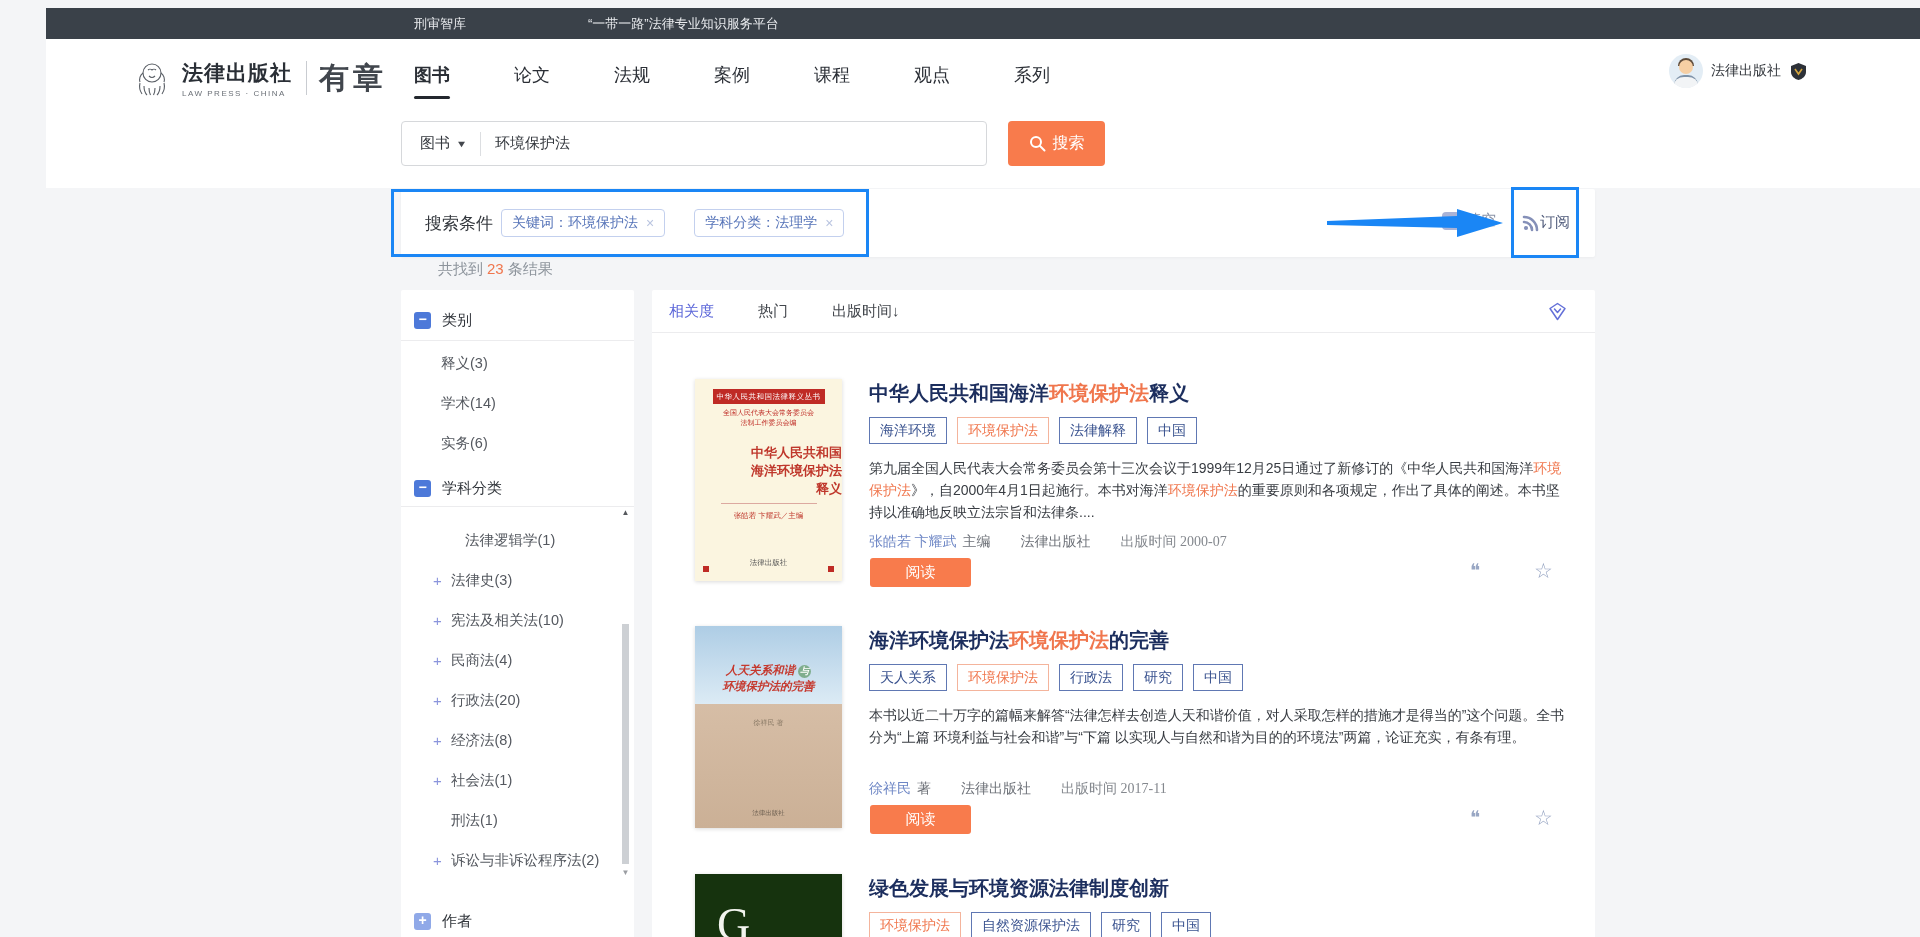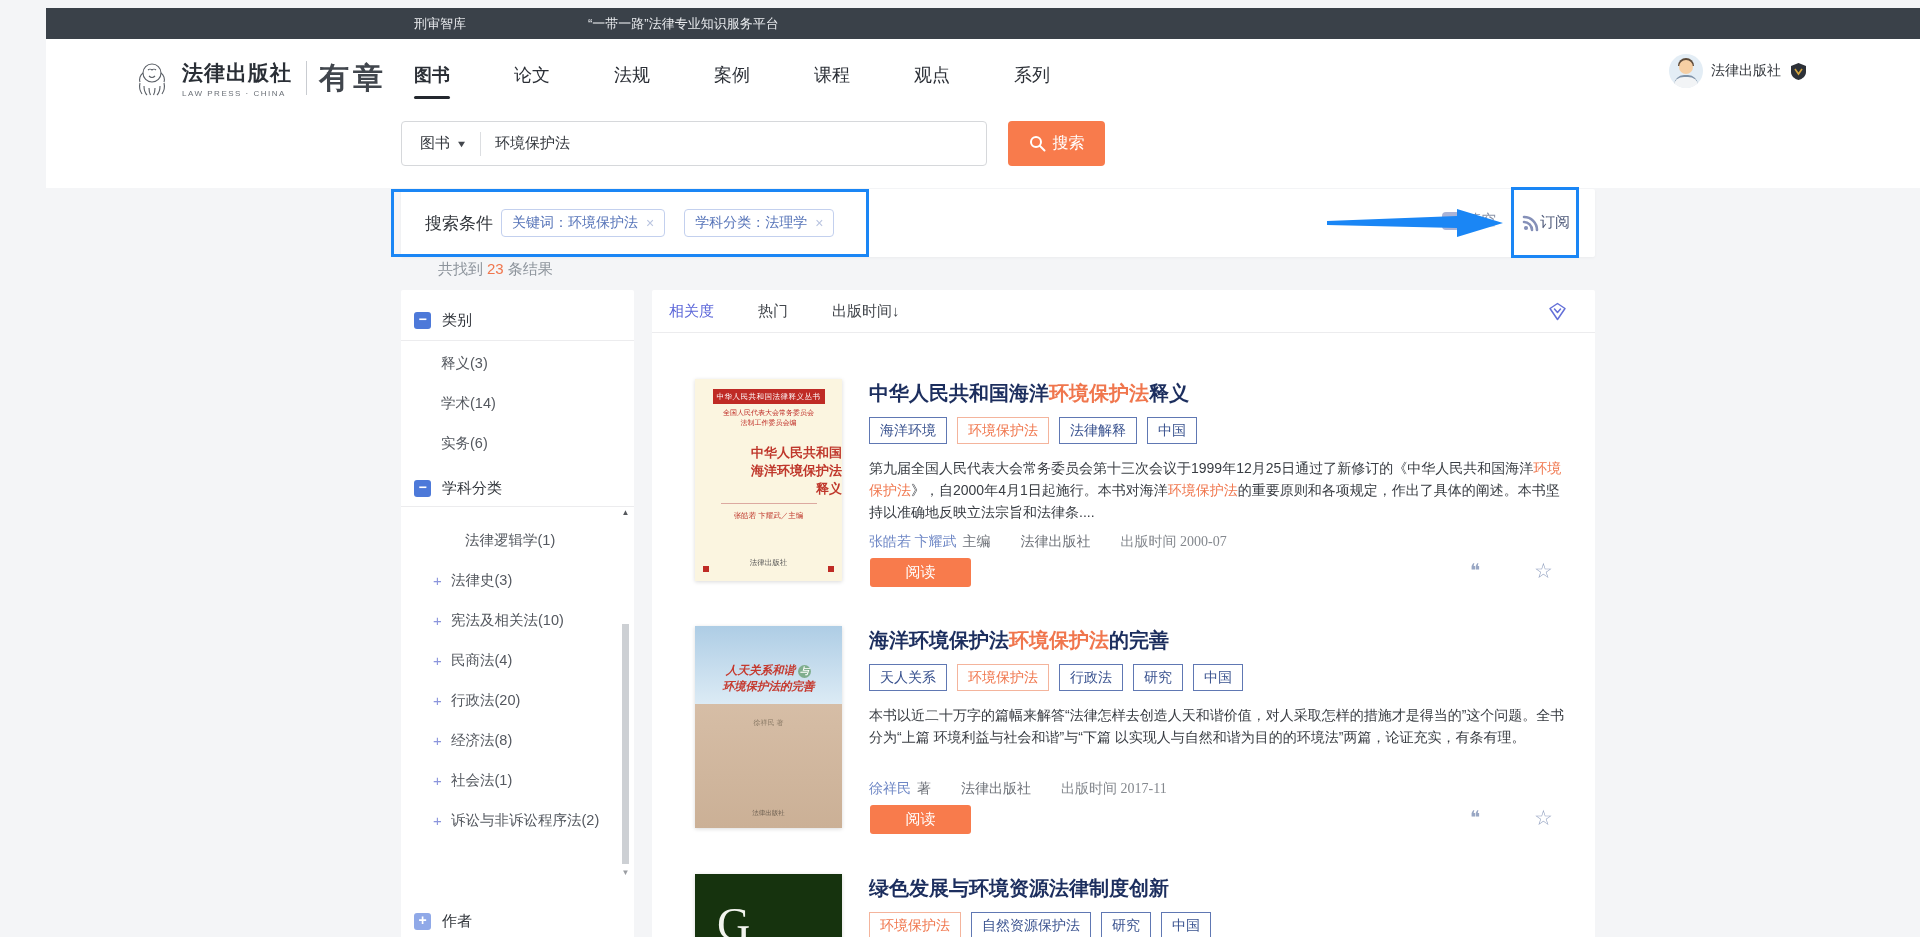--- a/index.html
+++ b/index.html
@@ -37,21 +37,21 @@
   .user { position:absolute; left:1623px; top:14px; height:36px; display:flex; align-items:center; gap:8px; cursor:pointer; }
   .avatar { width:34px; height:34px; border-radius:50%; background:#e3edf5; overflow:hidden; position:relative; }
   .av-head { position:absolute; left:10px; top:6px; width:14px; height:14px; border-radius:50%; background:#f6cfa4; }
   .av-hair { position:absolute; left:9px; top:4px; width:16px; height:8px; border-radius:8px 8px 0 0; background:#5d4a39; }
   .av-body { position:absolute; left:5px; top:21px; width:24px; height:14px; border-radius:10px 10px 0 0; background:#f2f4f6; border-top:2px solid #7e92a8; }
   .user-name { font-size:14px; color:#33373d; }
 
   
   .band { position:absolute; left:355px; top:181px; width:1194px; height:68px; background:#fff; border-radius:2px; box-shadow:0 1px 3px rgba(0,0,0,.04); }
   .band-label { position:absolute; left:24px; top:23px; font-size:17px; color:#33373d; }
-  .band-tags { position:absolute; left:100px; top:20px; display:flex; gap:19px; }
+  .band-tags { position:absolute; left:100px; top:20px; display:flex; gap:29px; }
   .ftag { height:28px; border:1px solid #c3d0ee; border-radius:4px; display:flex; align-items:center; padding:0 10px; gap:8px; cursor:pointer; background:#fff; }
   .ftag-txt { font-size:14px; color:#5573b8; }
   .ftag-x { font-size:14px; color:#b9c4e0; cursor:pointer; }
   .clear-btn { position:absolute; left:1396px; top:203px; display:flex; align-items:center; gap:6px; cursor:pointer; z-index:5; }
   .clear-ic { width:18px; height:18px; border-radius:4px; background:#a9b3d6; position:relative; }
   .clear-ic::after { content:""; position:absolute; left:4px; top:8px; width:10px; height:3px; background:#fff; border-radius:2px; transform:rotate(-20deg); }
   .clear-txt { font-size:15px; color:#8a93a8; }
   .sub-btn { position:absolute; left:1476px; top:205px; display:flex; align-items:center; cursor:pointer; z-index:5; }
   .sub-txt { font-size:15px; color:#4d5878; }
 
@@ -287,20 +287,24 @@
           </div>
           <div class="tree-row">
             <span class="plus">+</span>
             <span>经济法(8)</span>
           </div>
           <div class="tree-row">
             <span class="plus">+</span>
             <span>社会法(1)</span>
           </div>
           <div class="tree-row">
+            <span class="noplus"></span>
+            <span>刑法(1)</span>
+          </div>
+          <div class="tree-row">
             <span class="plus">+</span>
             <span>诉讼与非诉讼程序法(2)</span>
           </div>
         </div>
     </div>
     <div class="tree-sb">
       <span class="up">▲</span>
       <span class="thumb"></span>
       <span class="dn">▼</span>
     </div>

